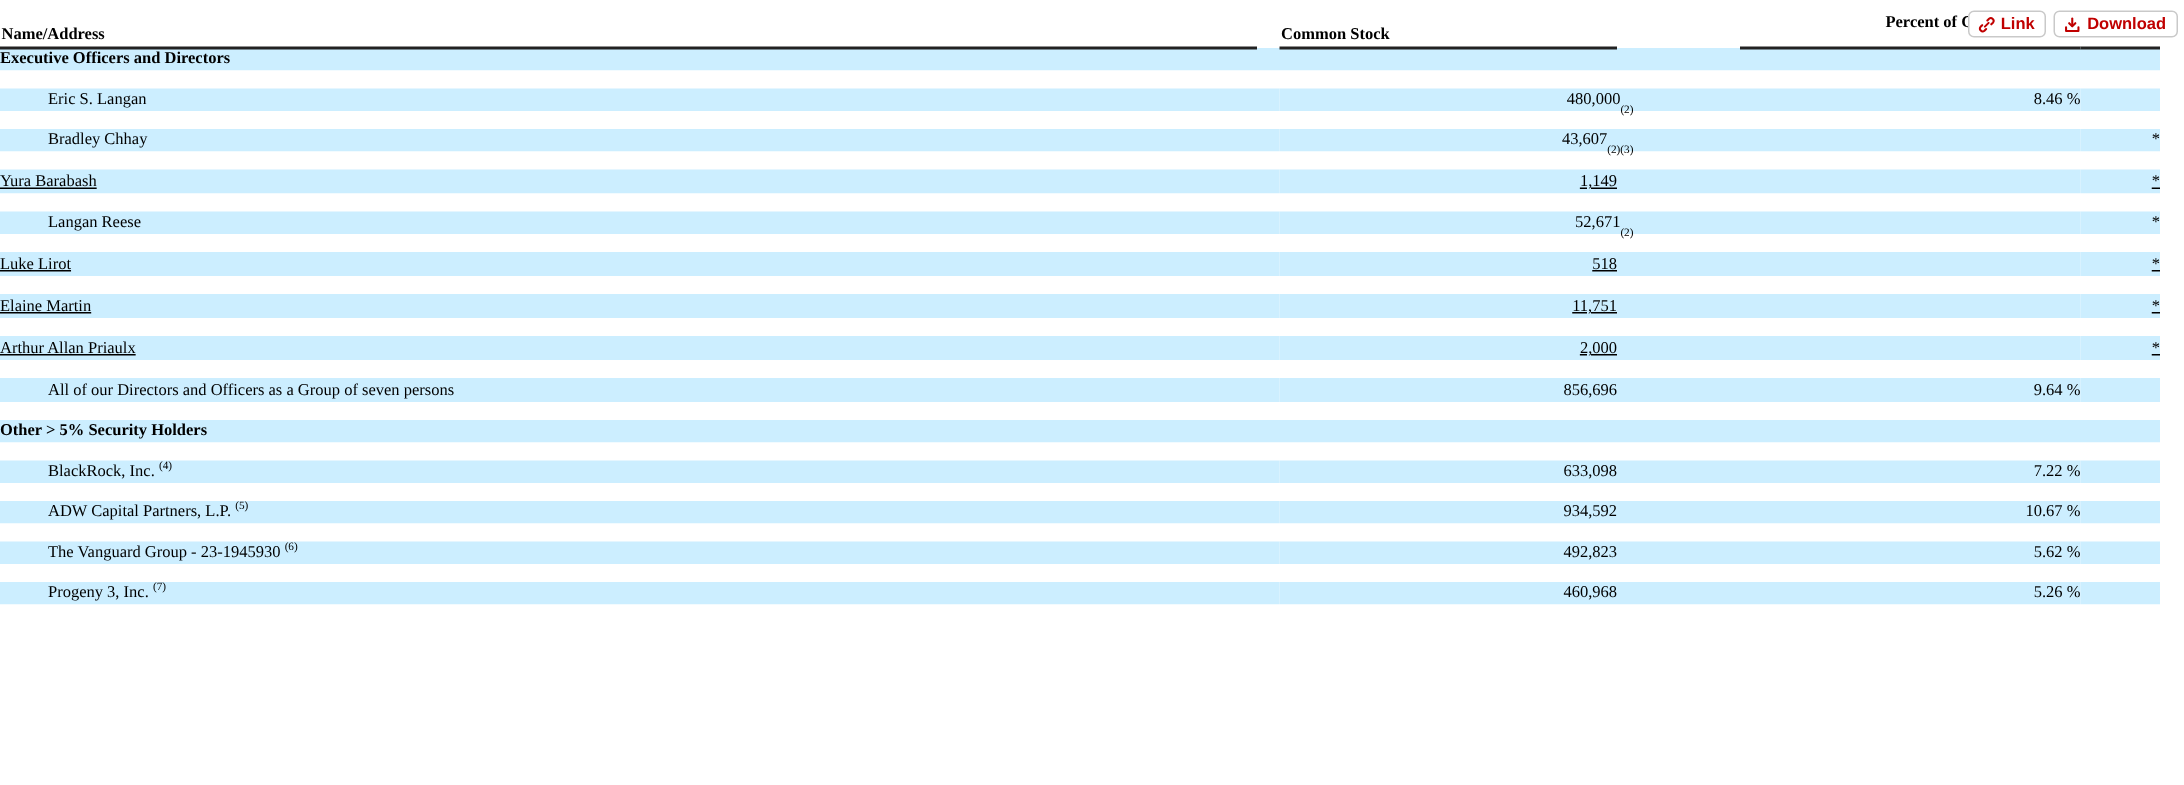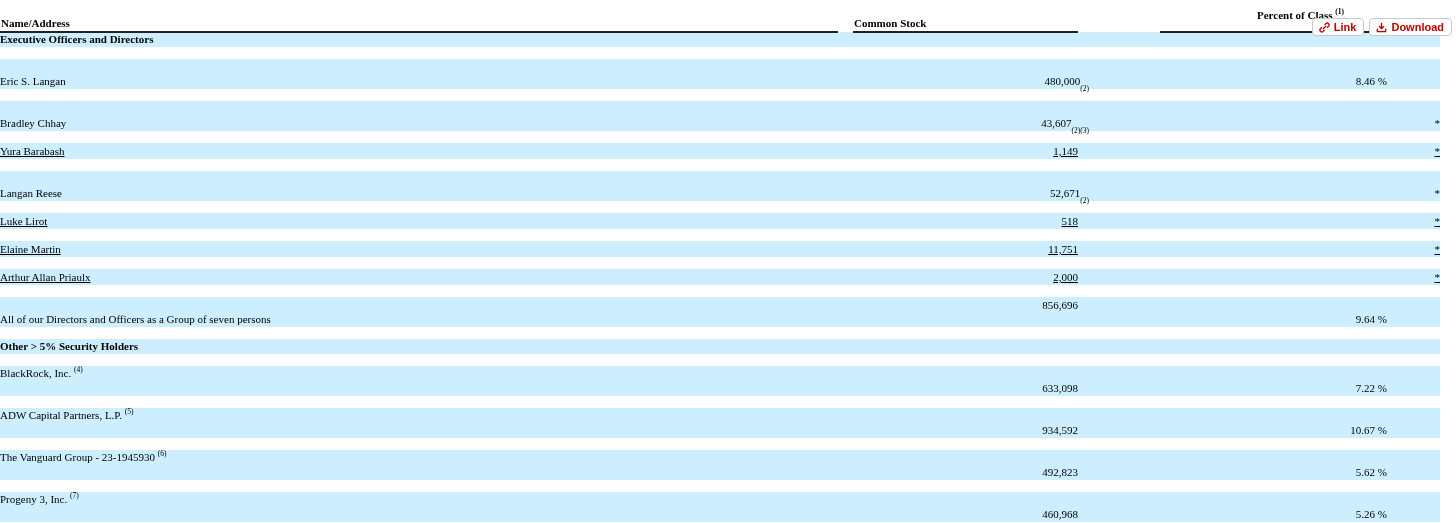--- a/index.html
+++ b/index.html
@@ -9,21 +9,21 @@
     background: #ffffff;
     font-family: "Liberation Serif", serif;
     color: #000;
     overflow: hidden;
     position: relative;
   }
 
   
   .toolbar {
     position: absolute;
-    top: 18px; right: 4px;
+    top: 7px; right: 4px;
     display: flex;
     gap: 5px;
     z-index: 5;
   }
   .tool-btn {
     display: inline-flex;
     align-items: center;
     gap: 4px;
     background: #ffffff;
     border: 1px solid #c9c9c9;
@@ -57,21 +57,21 @@
   }
   th.underlined { border-bottom: 2px solid #222; }
   th.h-pct { text-align: center; }
   th.h-pct .raised { position: relative; top: -8px; }
   sup { font-size: 7.5px; vertical-align: super; line-height: 0; }
   sub { font-size: 7.5px; line-height: 0; position: relative; top: 3px; }
 
   tr.band td { background: #cceeff; vertical-align: bottom; padding: 0 0 2px 0; }
   tr.band.section td { height: 15px; font-weight: bold; }
   tr.band.single td { height: 16px; text-decoration: underline; }
-  tr.band.tall td { height: 30px; }
+  tr.band.tall td { height: 15px; padding-left: 32px; }
   tr.spacer td { background: #ffffff; height: 12px; padding: 0; }
 
   td.name { padding-left: 1px; }
   td.name.vtop { vertical-align: top; padding-top: 1px; }
   td.num { text-align: right; white-space: nowrap; }
   td.num.vtop { vertical-align: top; padding-top: 2px; margin-top: 33px; }
   td.num .has-fn { margin-right: -11px; }
   td.pctval { text-align: right; white-space: nowrap; }
   td.pctsym { text-align: right; padding-right: 4px; }
 </style>

